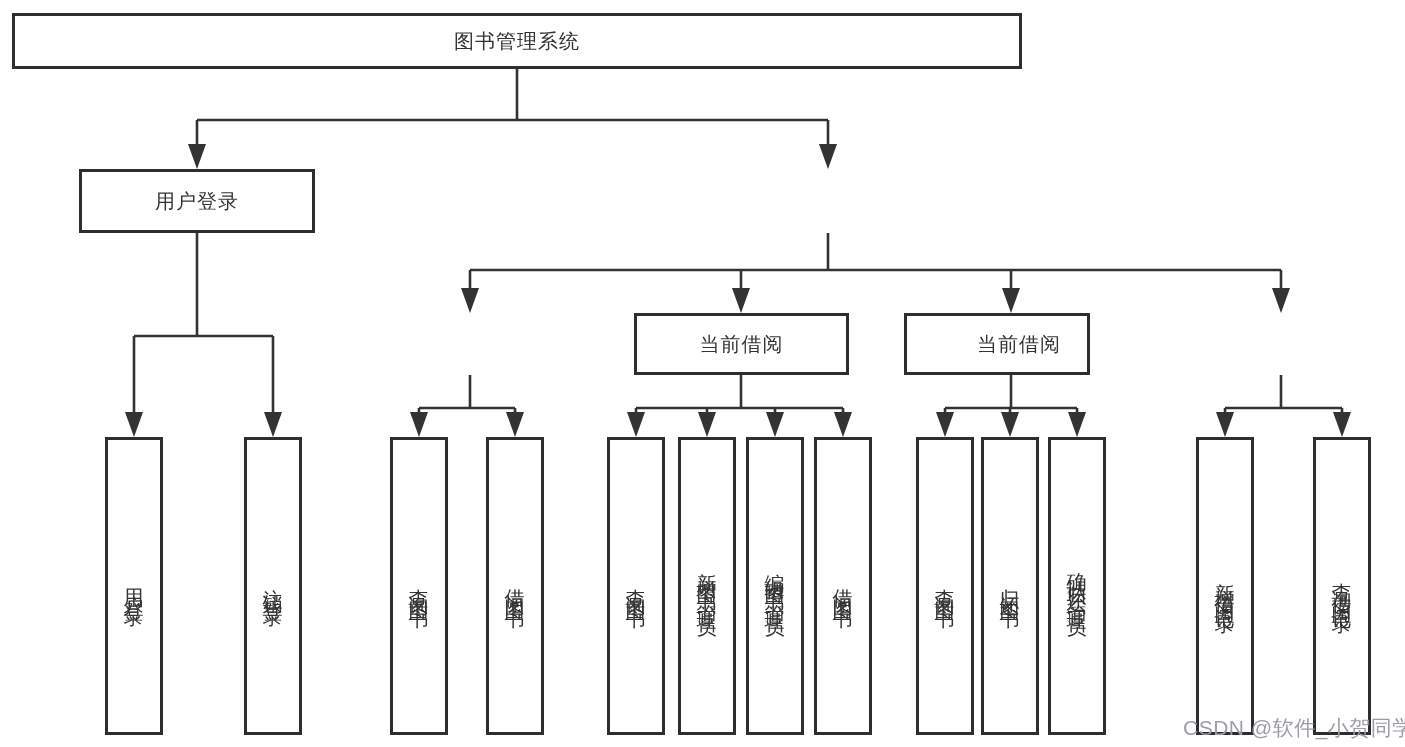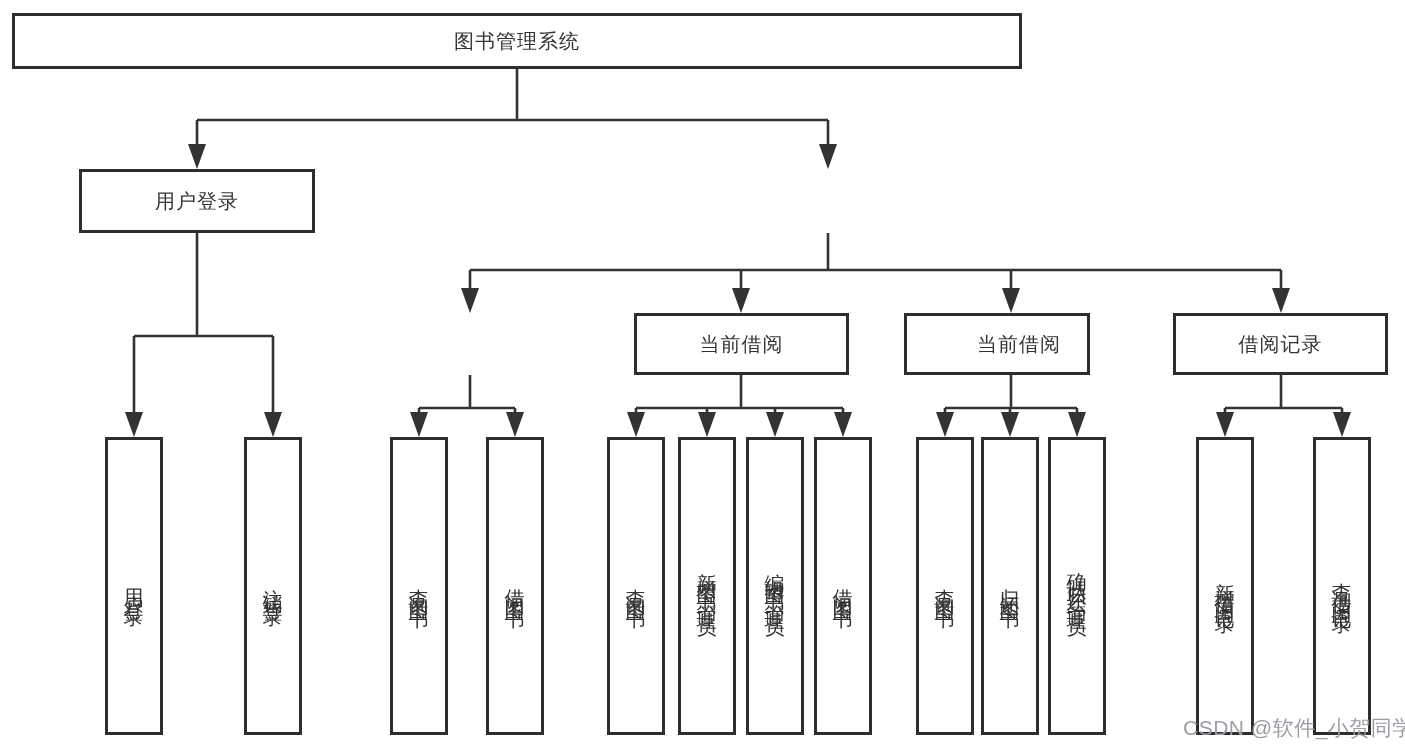--- a/index.html
+++ b/index.html
@@ -119,23 +119,20 @@
   <div class="node node-h" style="left:79px;top:169px;width:236px;height:64px;">
     <span>用户登录</span>
   </div>
 
   <div class="node node-h" style="left:634px;top:313px;width:215px;height:62px;">
     <span>当前借阅</span>
   </div>
   <div class="node node-h" style="left:904px;top:313px;width:186px;height:62px;padding-left:44px;">
     <span>当前借阅</span>
   </div>
-  <div class="node node-h" style="left:1173px;top:313px;width:215px;height:62px;">
-    <span>借阅记录</span>
-  </div>
 
   <div class="node leaf" style="left:105px;top:437px;width:58px;height:298px;">
     <span class="vtext">用户登录</span>
   </div>
   <div class="node leaf" style="left:244px;top:437px;width:58px;height:298px;">
     <span class="vtext">注销登录</span>
   </div>
   <div class="node leaf" style="left:390px;top:437px;width:58px;height:298px;">
     <span class="vtext">查询图书</span>
   </div>

